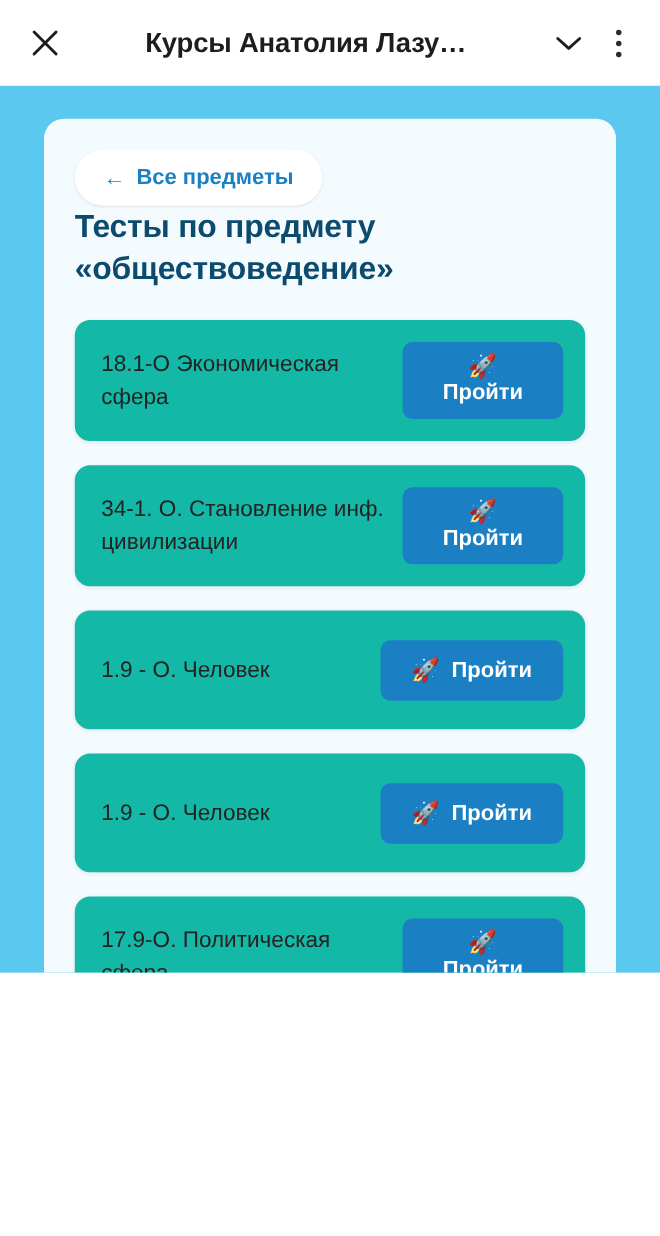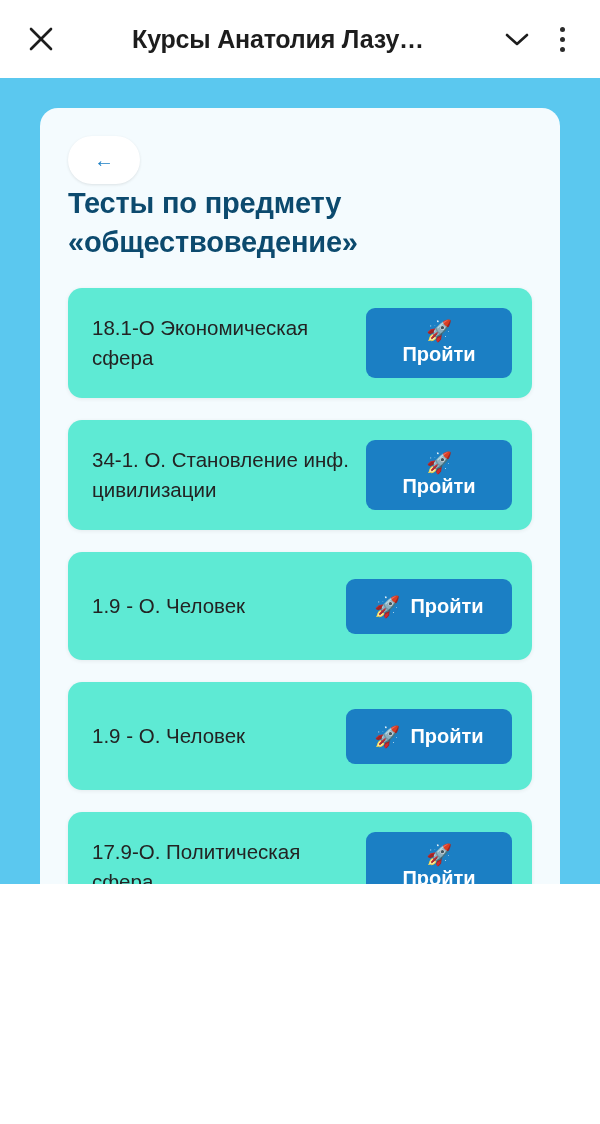--- a/index.html
+++ b/index.html
@@ -108,21 +108,21 @@
   }
   .page-title {
     font-size: 29px;
     font-weight: bold;
     color: #0c4a6e;
     line-height: 1.35;
     letter-spacing: -0.2px;
   }
   .test-list { margin-top: 26px; }
   .test-card {
-    background: #5eead4;
+    background: #14b8a6;
     border-radius: 14px;
     margin-bottom: 22px;
     padding: 20px 20px 20px 24px;
     display: flex;
     align-items: center;
     justify-content: space-between;
     gap: 14px;
     box-shadow: 0 1px 4px rgba(0,0,0,0.07);
     min-height: 108px;
   }
@@ -183,20 +183,21 @@
       <span class="dot"></span>
       <span class="dot"></span>
     </div>
   </div>
 
   <div class="content">
     <div class="panel">
 
       <div class="back-pill">
         <span class="back-arrow">←</span>
+        <span class="back-label">Все предметы</span>
       </div>
 
       <div class="page-title">Тесты по предмету «обществоведение»</div>
 
       <div class="test-list">
           <div class="test-card">
             <div class="test-name">18.1-О Экономическая сфера</div>
             <button class="start-btn stacked">
               <span class="rocket">🚀</span>
               <span>Пройти</span>

